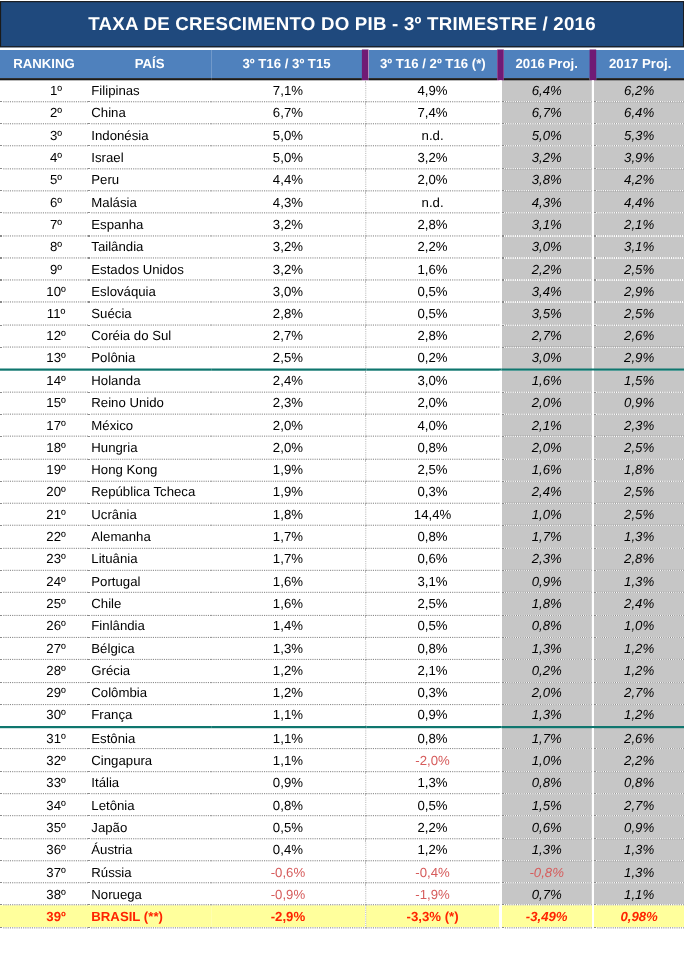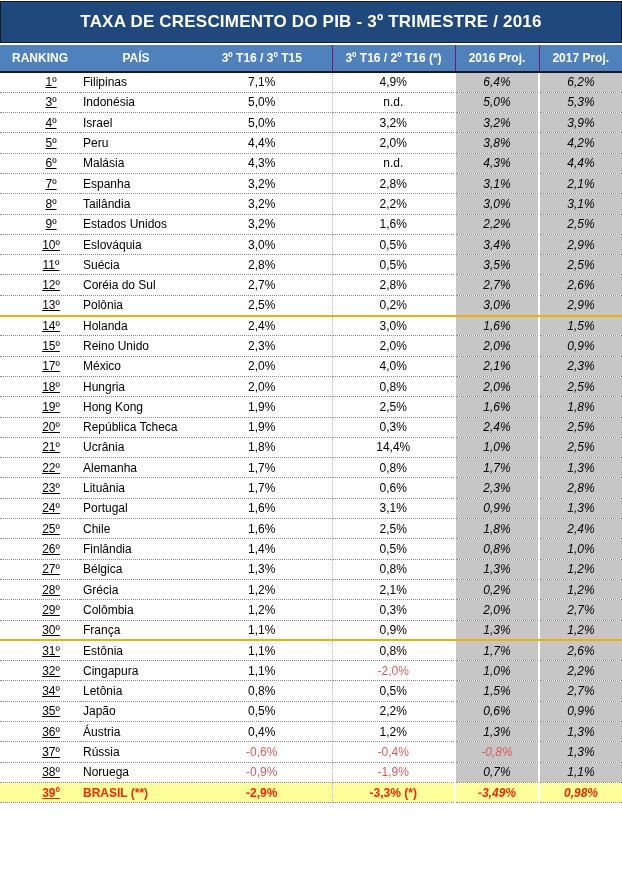--- a/index.html
+++ b/index.html
@@ -23,31 +23,31 @@
     font-size:17px;font-weight:bold;letter-spacing:.2px;text-align:right;
   }
   table{width:622px;border-collapse:collapse;table-layout:fixed;}
   col.c-rank{width:80px;} col.c-country{width:112px;} col.c-yoy{width:140px;}
   col.c-qoq{width:123px;} col.c-p16{width:84px;} col.c-p17{width:83px;}
   thead th{
     background:var(--header-bg);color:var(--header-text);
     font-size:12px;font-weight:bold;height:27px;
     border-bottom:2px solid #1a1a1a;white-space:nowrap;overflow:hidden;
   }
-  thead th.sep{border-left:1px solid #701a75;}
+  thead th.sep{border-left:6px solid #701a75;}
   tbody td{
     height:20.3px;font-size:12px;color:#000;text-align:center;
     border-bottom:1px dotted var(--grid-dot);
     white-space:nowrap;overflow:hidden;padding:0;
   }
-  td.rank{padding-left:22px;text-decoration:underline;}
+  td.rank{padding-left:22px;}
   td.country{text-align:left;padding-left:3px;}
   td.yoy{border-right:1px dotted #bfbfbf;}
   td.proj{background:var(--proj-bg);font-style:italic;border-left:2px solid #fff;}
-  tr.group-end td{border-bottom:2px solid #eab308;}
+  tr.group-end td{border-bottom:2px solid #0f766e;}
   td.neg{color:var(--neg-red);}
   tr.highlight td{
     background:var(--highlight-bg);color:var(--brasil-red);
     font-weight:bold;border-left-color:transparent;
   }
   tr.highlight td.proj{font-style:italic;}
 </style>
 </head>
 <body>
 
@@ -75,20 +75,28 @@
     <tbody>
         <tr>
           <td class="rank">1º</td>
           <td class="country">Filipinas</td>
           <td class="yoy">7,1%</td>
           <td class="qoq">4,9%</td>
           <td class="proj">6,4%</td>
           <td class="proj">6,2%</td>
         </tr>
         <tr>
+          <td class="rank">2º</td>
+          <td class="country">China</td>
+          <td class="yoy">6,7%</td>
+          <td class="qoq">7,4%</td>
+          <td class="proj">6,7%</td>
+          <td class="proj">6,4%</td>
+        </tr>
+        <tr>
           <td class="rank">3º</td>
           <td class="country">Indonésia</td>
           <td class="yoy">5,0%</td>
           <td class="qoq">n.d.</td>
           <td class="proj">5,0%</td>
           <td class="proj">5,3%</td>
         </tr>
         <tr>
           <td class="rank">4º</td>
           <td class="country">Israel</td>
@@ -307,20 +315,28 @@
         </tr>
         <tr>
           <td class="rank">32º</td>
           <td class="country">Cingapura</td>
           <td class="yoy">1,1%</td>
           <td class="qoq neg">-2,0%</td>
           <td class="proj">1,0%</td>
           <td class="proj">2,2%</td>
         </tr>
         <tr>
+          <td class="rank">33º</td>
+          <td class="country">Itália</td>
+          <td class="yoy">0,9%</td>
+          <td class="qoq">1,3%</td>
+          <td class="proj">0,8%</td>
+          <td class="proj">0,8%</td>
+        </tr>
+        <tr>
           <td class="rank">34º</td>
           <td class="country">Letônia</td>
           <td class="yoy">0,8%</td>
           <td class="qoq">0,5%</td>
           <td class="proj">1,5%</td>
           <td class="proj">2,7%</td>
         </tr>
         <tr>
           <td class="rank">35º</td>
           <td class="country">Japão</td>

